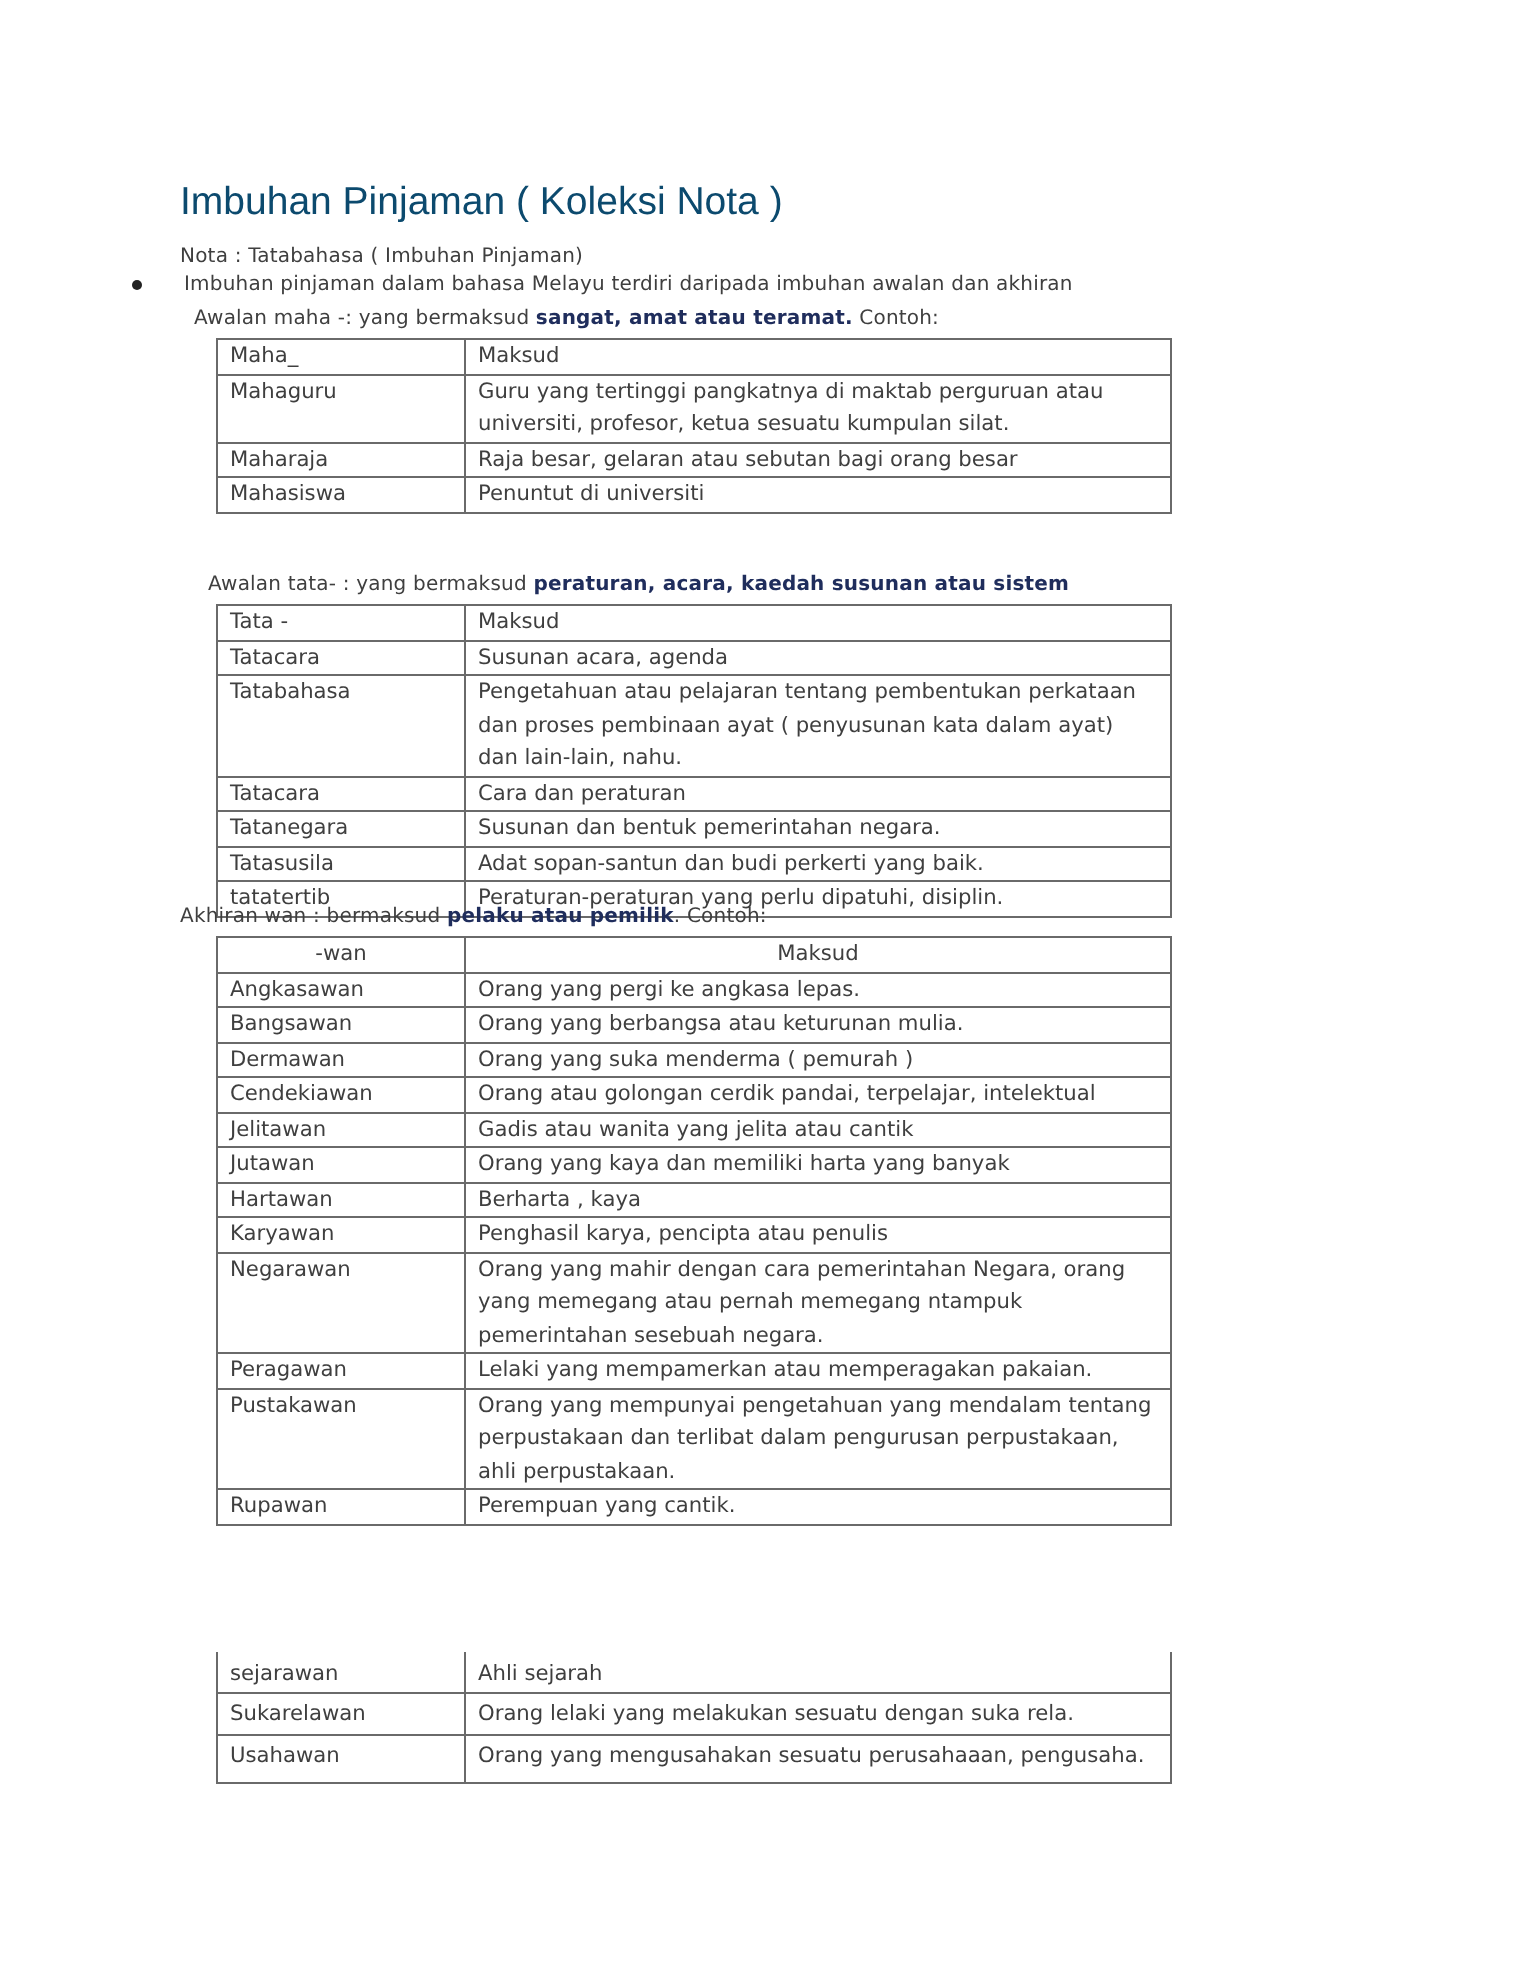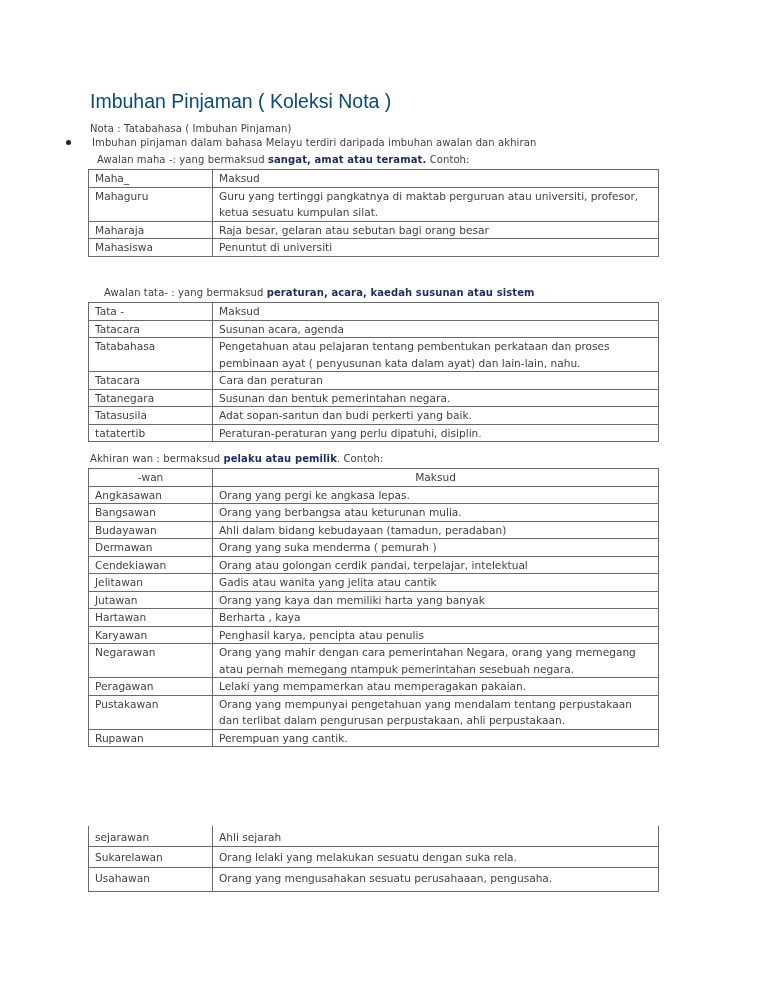--- a/index.html
+++ b/index.html
@@ -39,22 +39,22 @@
       position: absolute;
       left: 66px;
       top: 140px;
       width: 5px;
       height: 5px;
       border-radius: 50%;
       background: #222;
     }
     table.t {
       position: absolute;
-      left: 88px;
-      width: 571px;
+      left: 108px;
+      width: 478px;
       border-collapse: collapse;
       font-size: 10.6px;
       color: #3f3f3f;
       table-layout: fixed;
     }
     table.t td {
       border: 1.5px solid #6a6a6a;
       padding: 0 6px;
       vertical-align: top;
       line-height: 16.5px;
@@ -150,24 +150,20 @@
     </tr>
     <tr class="r">
       <td class="c1">Angkasawan</td>
       <td>Orang yang pergi ke angkasa lepas.</td>
     </tr>
     <tr class="r">
       <td class="c1">Bangsawan</td>
       <td>Orang yang berbangsa atau keturunan mulia.</td>
     </tr>
     <tr class="r">
-      <td class="c1">Budayawan</td>
-      <td>Ahli dalam bidang kebudayaan (tamadun, peradaban)</td>
-    </tr>
-    <tr class="r">
       <td class="c1">Dermawan</td>
       <td>Orang yang suka menderma ( pemurah )</td>
     </tr>
     <tr class="r">
       <td class="c1">Cendekiawan</td>
       <td>Orang atau golongan cerdik pandai, terpelajar, intelektual</td>
     </tr>
     <tr class="r">
       <td class="c1">Jelitawan</td>
       <td>Gadis atau wanita yang jelita atau cantik</td>

